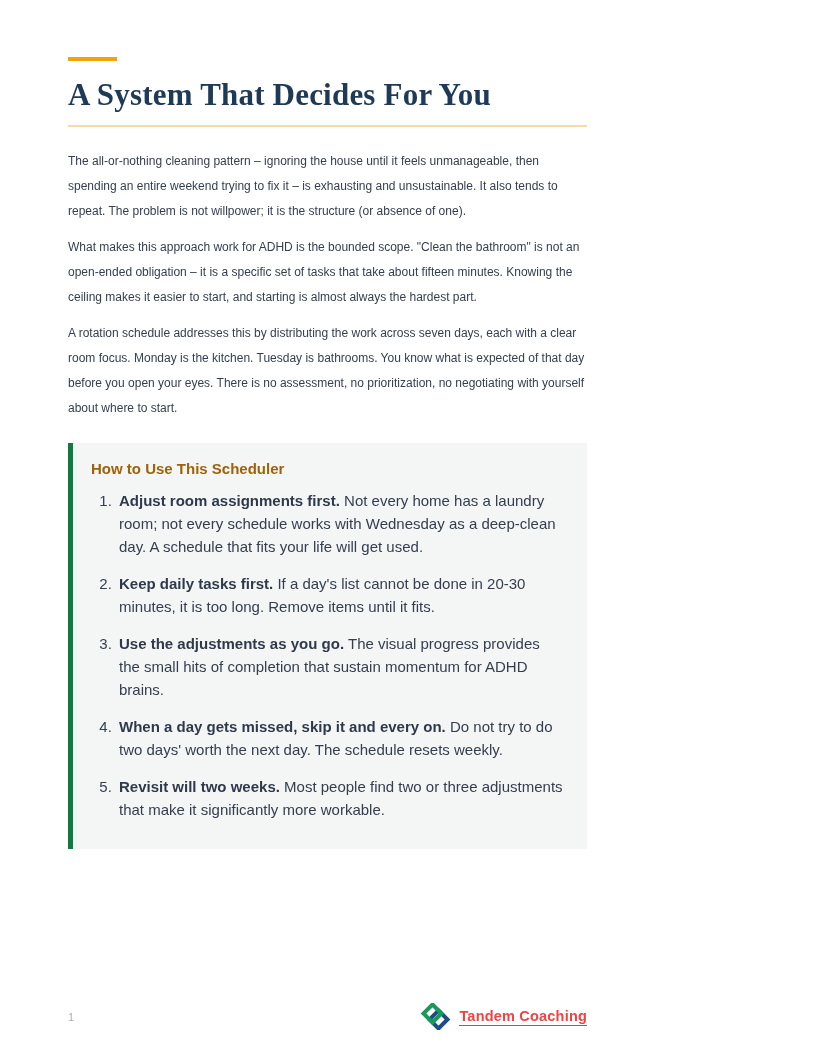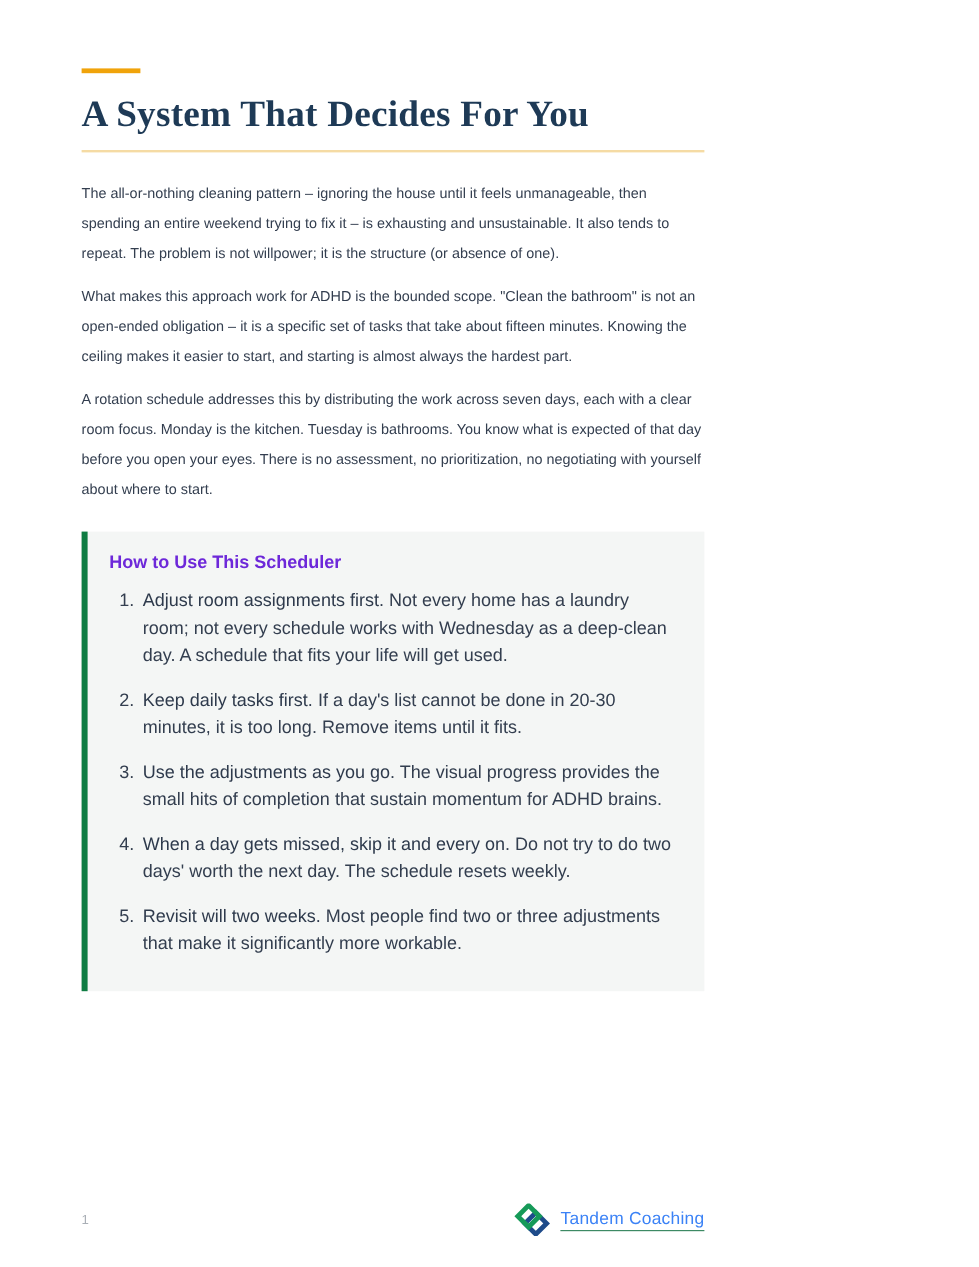--- a/index.html
+++ b/index.html
@@ -46,35 +46,35 @@
     margin-top:22px;
     background:#f4f6f5;
     border-left:5px solid #0e7c42;
     padding:17px 24px 28px 18px;
     box-sizing:border-box;
   }
   .callout h2{
     margin:0 0 12px 0;
     font-size:15px;
     font-weight:700;
-    color:#6d28d9;
+    color:#a16207;
   }
   .callout ol{
     margin:0;
     padding:0 0 0 25px;
     font-size:15px;
     line-height:23px;
     color:#333e4f;
   }
   .callout ol li{
     margin:0 0 14px 0;
     padding-left:3px;
   }
   .callout ol li:last-child{margin-bottom:0;}
-  .callout .lead{font-weight:400;color:#2e3a4c;}
+  .callout .lead{font-weight:700;color:#2e3a4c;}
   .page-footer{
     position:absolute;
     left:68px;
     right:68px;
     bottom:26px;
     display:flex;
     align-items:center;
     justify-content:space-between;
   }
   .page-number{
@@ -82,22 +82,22 @@
     color:#a9afb6;
   }
   .brand{
     display:flex;
     align-items:center;
     gap:8px;
   }
   .brand-icon{display:block;}
   .brand-name{
     font-size:14.5px;
-    font-weight:400;
-    color:#3b82f6;
+    font-weight:700;
+    color:#ef4444;
     letter-spacing:0.2px;
     border-bottom:1.5px solid #3d8a64;
     padding-bottom:1px;
   }
 </style>
 </head>
 <body>
 
 <div class="page">
   <div class="content">

